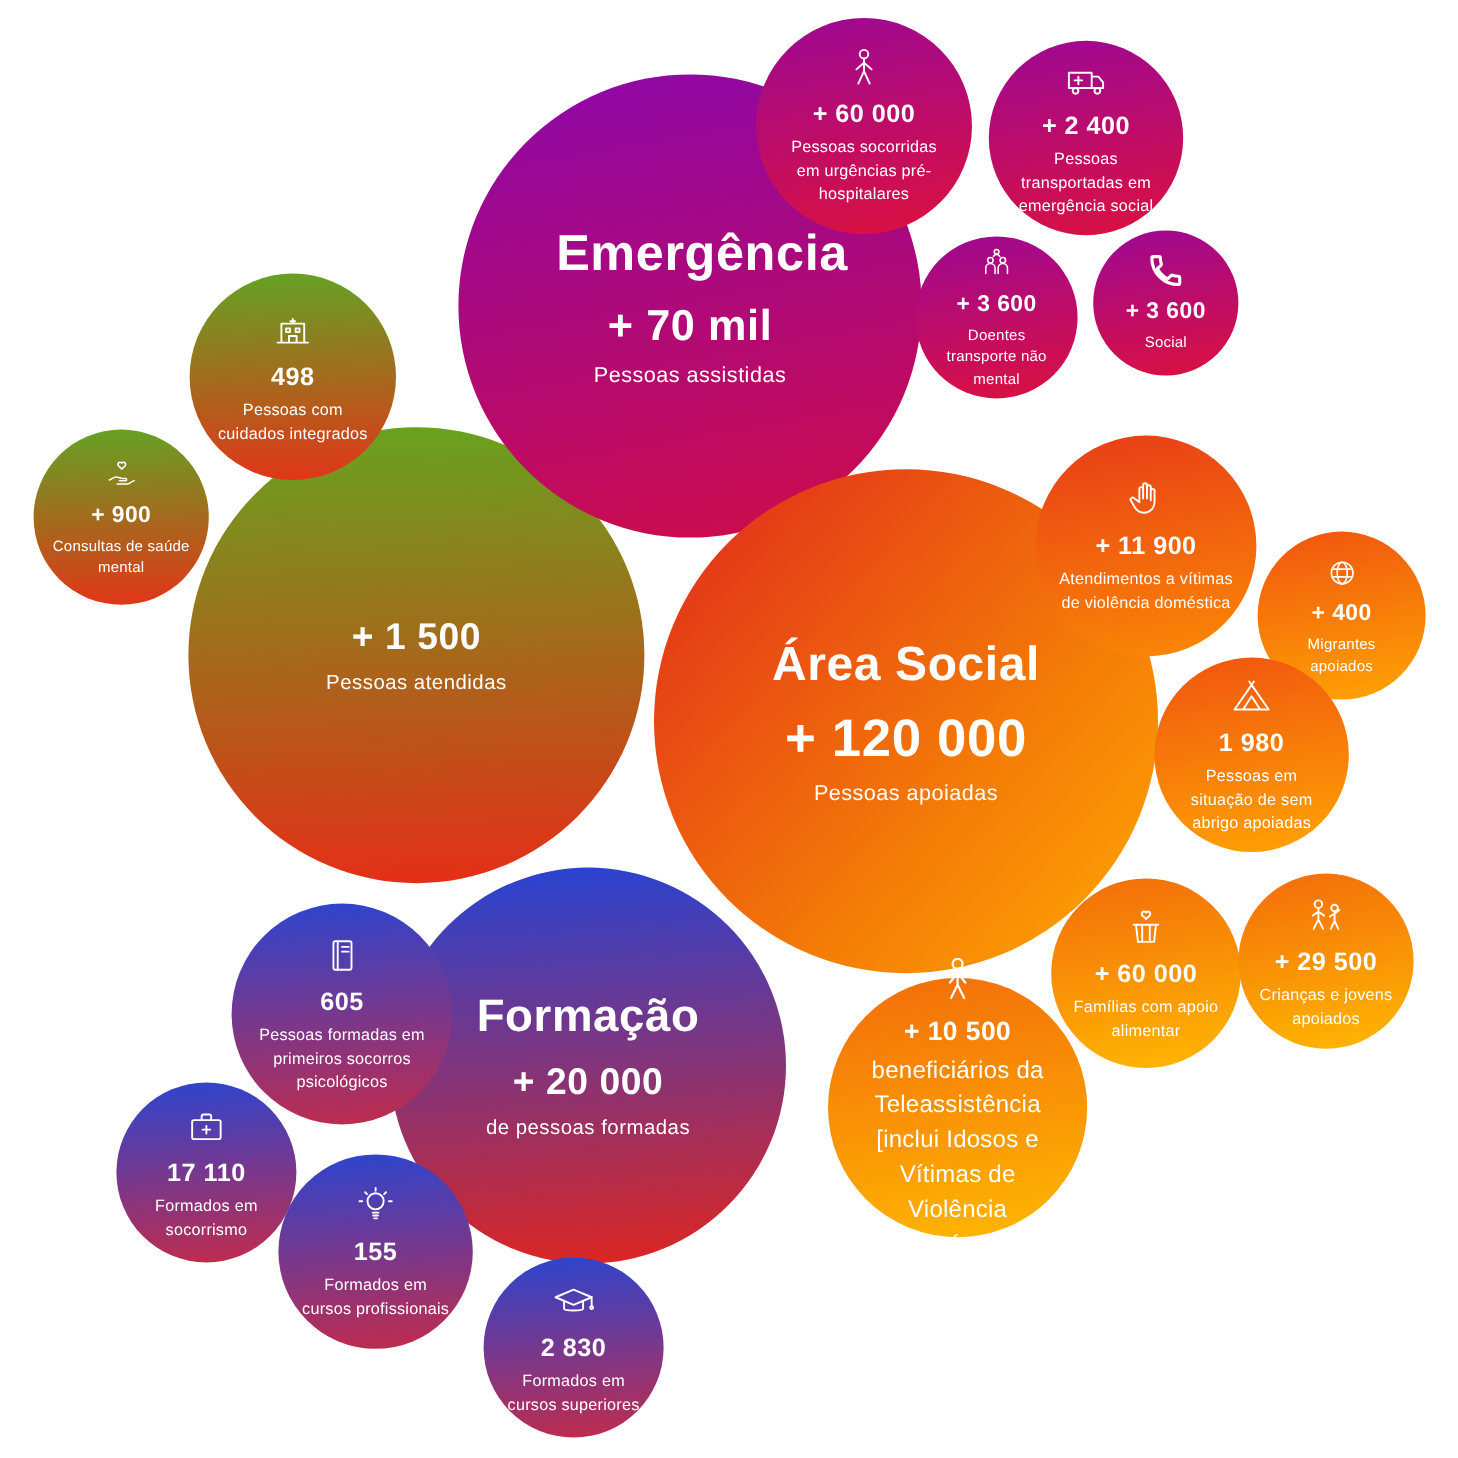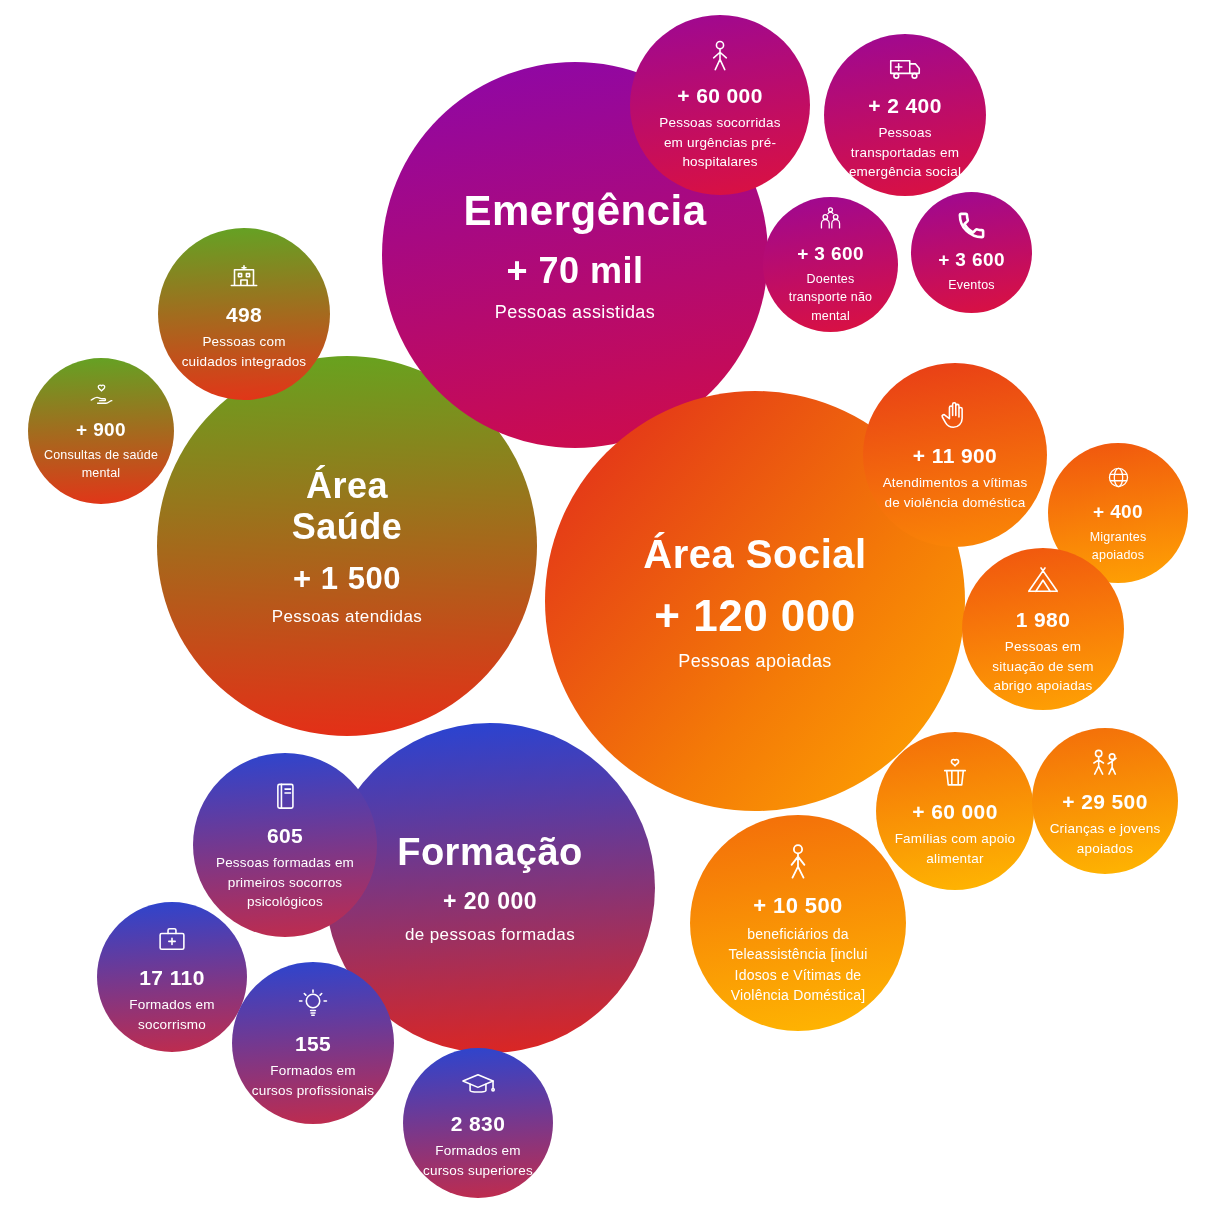--- a/index.html
+++ b/index.html
@@ -29,44 +29,43 @@
   .main .value{font-weight:700;letter-spacing:.5px;margin-bottom:10px;}
   .main .sub{font-size:18px;letter-spacing:.4px;}
   .b-emerg  .title{font-size:42px;margin-left:20px;}
   .b-emerg  .value{font-size:36px;}
   .b-saude  .title{font-size:36px;max-width:135px;}
   .b-saude  .value{font-size:31px;}
   .b-saude  .sub{font-size:17px;}
   .b-social .title{font-size:40px;}
   .b-social .value{font-size:44px;}
   .b-form   .title{font-size:38px;}
-  .b-form   .value{font-size:23px;}
+  .b-form   .value{font-size:31px;}
   .b-form   .sub{font-size:17px;}
 
   
   .sat .icon{display:flex;margin-bottom:5px;}
   .sat .icon svg{width:38px;height:38px;}
   .sat .num{font-size:21px;font-weight:700;letter-spacing:.4px;margin:3px 0 5px;}
   .sat .lbl{font-size:13.5px;line-height:1.45;max-width:80%;letter-spacing:.2px;}
   .sat-sm .icon svg{width:31px;height:31px;}
   .sat-sm .num{font-size:19px;}
   .sat-sm .lbl{font-size:12.5px;}
   .sat-lg .icon svg{width:44px;height:44px;}
   .sat-lg .num{font-size:22px;}
-  .sat-lg .lbl{font-size:14px;max-width:82%;}
+  .sat-lg .lbl{font-size:20px;max-width:82%;}
 
   svg{fill:none;stroke:#ffffff;stroke-width:2;stroke-linecap:round;stroke-linejoin:round;}
 </style>
 </head>
 <body>
 
 <div class="stage">
 
   <div class="bubble main b-saude g-saude" style="left:157px;top:356px;width:380px;height:380px">
-    <div class="title">Área Saúde</div>
     <div class="value">+ 1 500</div>
     <div class="sub">Pessoas atendidas</div>
   </div>
 
   <div class="bubble main b-emerg g-emerg" style="left:382px;top:62px;width:386px;height:386px">
     <div class="title">Emergência</div>
     <div class="value">+ 70 mil</div>
     <div class="sub">Pessoas assistidas</div>
   </div>
 
@@ -121,21 +120,21 @@
     <div class="lbl">Doentes transporte não mental</div>
   </div>
 
   <div class="bubble sat sat-sm g-emerg-sat" style="left:911px;top:192px;width:121px;height:121px">
     <span class="icon">
       <svg viewBox="0 0 24 24" stroke-width="1.3">
           <path d="M6.6 10.8c1.4 2.8 3.8 5.1 6.6 6.6l2.2-2.2c.3-.3.7-.4 1-.2 1.1.4 2.3.6 3.6.6.6 0 1 .4 1 1V20c0 .6-.4 1-1 1C10.6 21 3 13.4 3 4c0-.6.4-1 1-1h3.5c.6 0 1 .4 1 1 0 1.2.2 2.4.6 3.6.1.3 0 .7-.2 1l-2.3 2.2z"></path>
         </svg>
     </span>
     <div class="num">+ 3 600</div>
-    <div class="lbl">Eventos</div>
+    <div class="lbl">Social</div>
   </div>
 
   <div class="bubble sat g-saude-sat" style="left:158px;top:228px;width:172px;height:172px">
     <span class="icon">
       <svg viewBox="0 0 48 48">
           <path d="M8 36h32M12 36V16h24v20M20 36v-7h8v7M17 21h4v4h-4zM27 21h4v4h-4zM24 16v-5M21.5 13.5h5"></path>
         </svg>
     </span>
     <div class="num">498</div>
     <div class="lbl">Pessoas com cuidados integrados</div>

